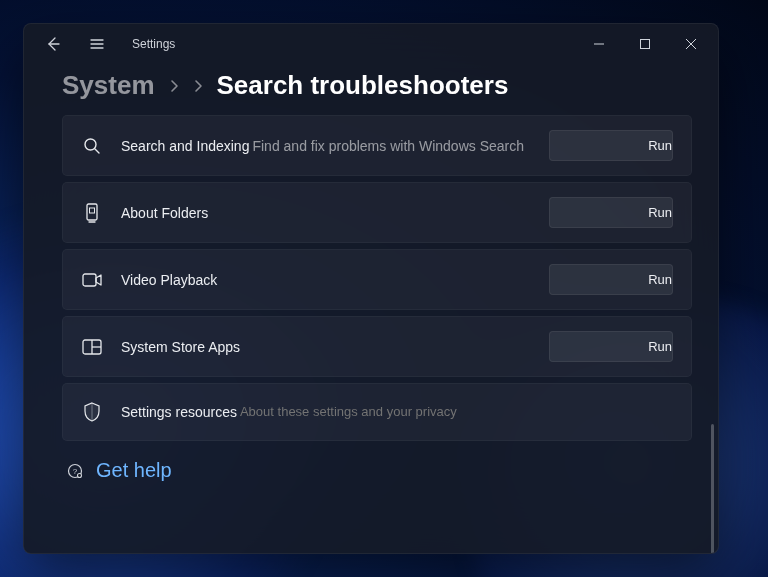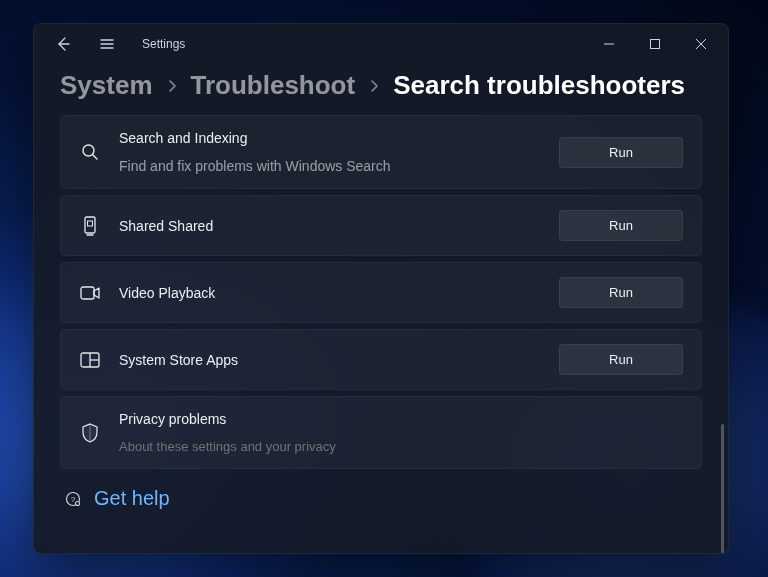--- a/index.html
+++ b/index.html
@@ -24,21 +24,21 @@
       content:"";
       position:absolute;
       right:-120px; bottom:-140px;
       width:420px; height:420px;
       background: radial-gradient(circle at 40% 40%, rgba(80,140,255,0.45), rgba(20,50,160,0.2) 55%, transparent 70%);
       border-radius:50%;
       filter: blur(10px);
     }
     .window {
       position: absolute;
-      left: 33px; top: 23px;
+      left: 23px; top: 23px;
       width: 696px; height: 531px;
       background: rgba(20, 26, 38, 0.94);
       backdrop-filter: blur(30px);
       border-radius: 8px;
       border: 1px solid rgba(255,255,255,0.06);
       box-shadow: 0 24px 60px rgba(0,0,0,0.6);
       display: flex;
       flex-direction: column;
       overflow: hidden;
       z-index: 5;
@@ -59,21 +59,21 @@
     }
     .app-title { color:#cfd3da; font-size:12px; margin-left: 10px; }
     .tb-right { margin-left:auto; display:flex; }
     .wbtn {
       width: 46px; height: 32px;
       display:flex; align-items:center; justify-content:center;
       color:#cfd3da;
     }
     .content {
       flex:1;
-      padding: 0 26px 18px 26px;
+      padding: 0 26px 18px 38px;
       overflow-y: auto;
       position:relative;
     }
     
     .scroll-hint {
       position:absolute; right:4px; top:360px; width:3px; height:140px;
       background: rgba(255,255,255,0.25); border-radius:2px;
     }
     .breadcrumb {
       display:flex; align-items:center; gap: 14px;
@@ -98,33 +98,33 @@
       align-items:center;
       gap: 18px;
       min-height: 58px;
     }
     .card .icon-slot {
       width: 22px; height:22px;
       display:flex; align-items:center; justify-content:center;
       color:#e6e8ec;
       flex-shrink:0;
     }
-    .card-text { display:flex; flex-direction:column; gap:12px; }
+    .card-text { display:flex; gap:3px; }
     .card-title { color:#eceef2; font-size:14px; }
     .card-desc { color: rgba(255,255,255,0.55); font-size:14px; }
     .card-link { color:#737373; font-size:13px; }
     .run-btn {
       margin-left:auto;
       background: rgba(255,255,255,0.07);
       border: 1px solid rgba(255,255,255,0.07);
       color:#eceef2;
       font-size:13px;
       padding: 7px 0;
       width: 124px;
-      text-align:center;
+      text-align:right;
       border-radius:4px;
       flex-shrink:0;
     }
     .help-row {
       display:flex; align-items:center; gap:12px;
       margin-top: 18px;
       padding-left: 4px;
     }
     .help-row .icon-slot { color:#cfd3da; width:18px; height:18px; display:flex; align-items:center; justify-content:center;}
     .help-text { color:#6fb6ff; font-size:20px; }
@@ -172,21 +172,20 @@
     </div>
   </div>
 
   <div class="content">
 
     <div class="breadcrumb">
       <span class="crumb">System</span>
       <svg class="chev" width="10" height="14" viewBox="0 0 10 14">
           <path d="M3 2 L8 7 L3 12" stroke="currentColor" stroke-width="1.6" fill="none" stroke-linecap="round" stroke-linejoin="round"></path>
         </svg>
-      <span class="crumb">Troubleshoot</span>
       <svg class="chev" width="10" height="14" viewBox="0 0 10 14">
           <path d="M3 2 L8 7 L3 12" stroke="currentColor" stroke-width="1.6" fill="none" stroke-linecap="round" stroke-linejoin="round"></path>
         </svg>
       <span class="crumb current">Search troubleshooters</span>
     </div>
 
     <div class="card">
       <div class="icon-slot">
         <svg width="18" height="18" viewBox="0 0 18 18">
             <circle cx="7.5" cy="7.5" r="5.5" stroke="currentColor" stroke-width="1.4" fill="none"></circle>
@@ -202,21 +201,21 @@
 
     <div class="card">
       <div class="icon-slot">
         <svg width="18" height="20" viewBox="0 0 18 20">
             <rect x="4" y="1" width="10" height="16" rx="1.5" stroke="currentColor" stroke-width="1.3" fill="none"></rect>
             <rect x="6.5" y="5" width="5" height="5" stroke="currentColor" stroke-width="1" fill="none"></rect>
             <line x1="6" y1="19" x2="12" y2="19" stroke="currentColor" stroke-width="1.3" stroke-linecap="round"></line>
           </svg>
       </div>
       <div class="card-text">
-        <span class="card-title">Shared Shared</span>
+        <span class="card-title">About Folders</span>
       </div>
       <div class="run-btn">Run</div>
     </div>
 
     <div class="card">
       <div class="icon-slot">
         <svg width="20" height="16" viewBox="0 0 20 16">
             <rect x="1" y="2" width="13" height="12" rx="2" stroke="currentColor" stroke-width="1.3" fill="none"></rect>
             <path d="M14 6 L19 3 L19 13 L14 10 Z" stroke="currentColor" stroke-width="1.3" fill="none" stroke-linejoin="round"></path>
           </svg>
@@ -242,21 +241,21 @@
     </div>
 
     <div class="card">
       <div class="icon-slot">
         <svg width="18" height="20" viewBox="0 0 18 20">
             <path d="M9 1 L16 4 V9 C16 14 13 17.5 9 19 C5 17.5 2 14 2 9 V4 Z" stroke="currentColor" stroke-width="1.2" fill="rgba(255,255,255,0.05)"></path>
             <path d="M9 1 L9 19" stroke="currentColor" stroke-width="0.8" opacity="0.5"></path>
           </svg>
       </div>
       <div class="card-text">
-        <span class="card-title">Privacy problems</span>
+        <span class="card-title">Settings resources</span>
         <span class="card-link">About these settings and your privacy</span>
       </div>
     </div>
 
     <div class="help-row">
       <div class="icon-slot">
         <svg width="16" height="16" viewBox="0 0 16 16">
             <circle cx="8" cy="8" r="6.5" stroke="currentColor" stroke-width="1.2" fill="none"></circle>
             <circle cx="12.5" cy="12.5" r="2" stroke="currentColor" stroke-width="1.1" fill="#141a26"></circle>
             <text x="8" y="11" font-size="8" fill="currentColor" text-anchor="middle" font-family="sans-serif">?</text>

